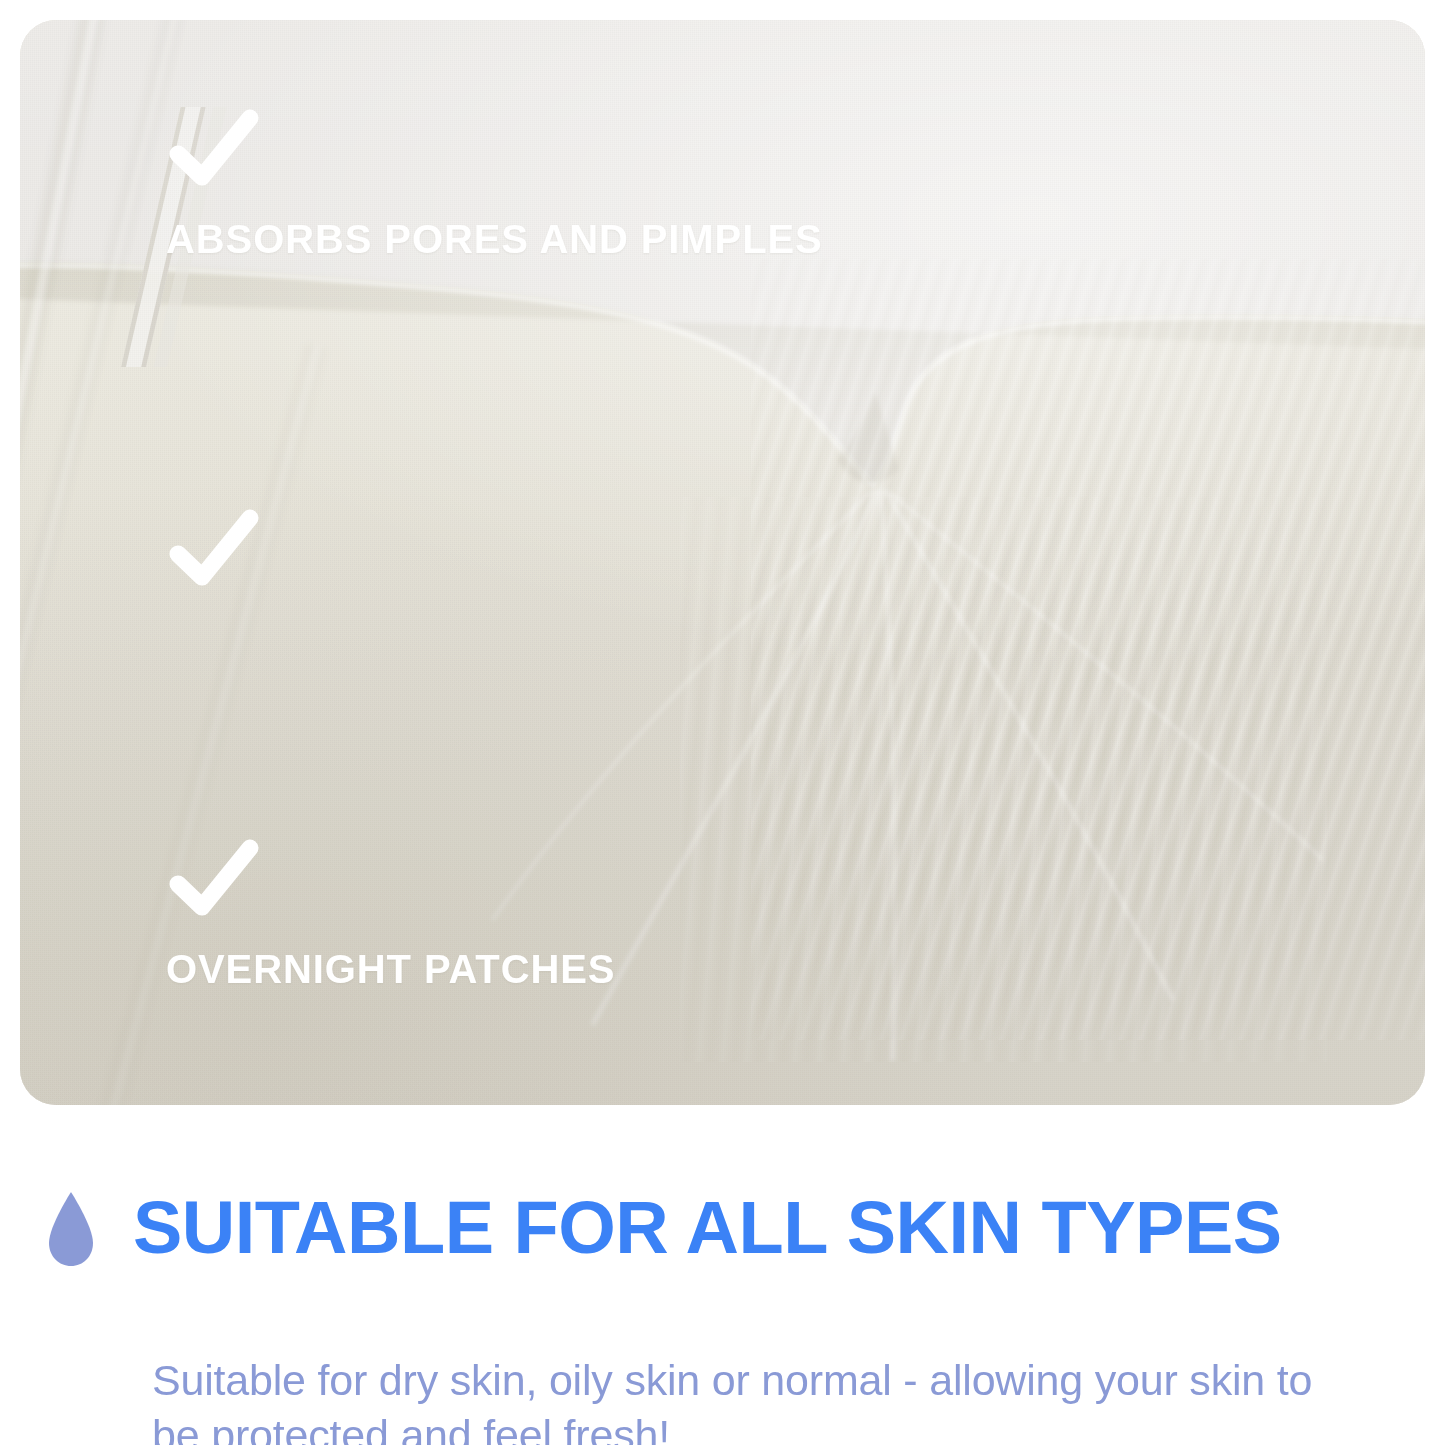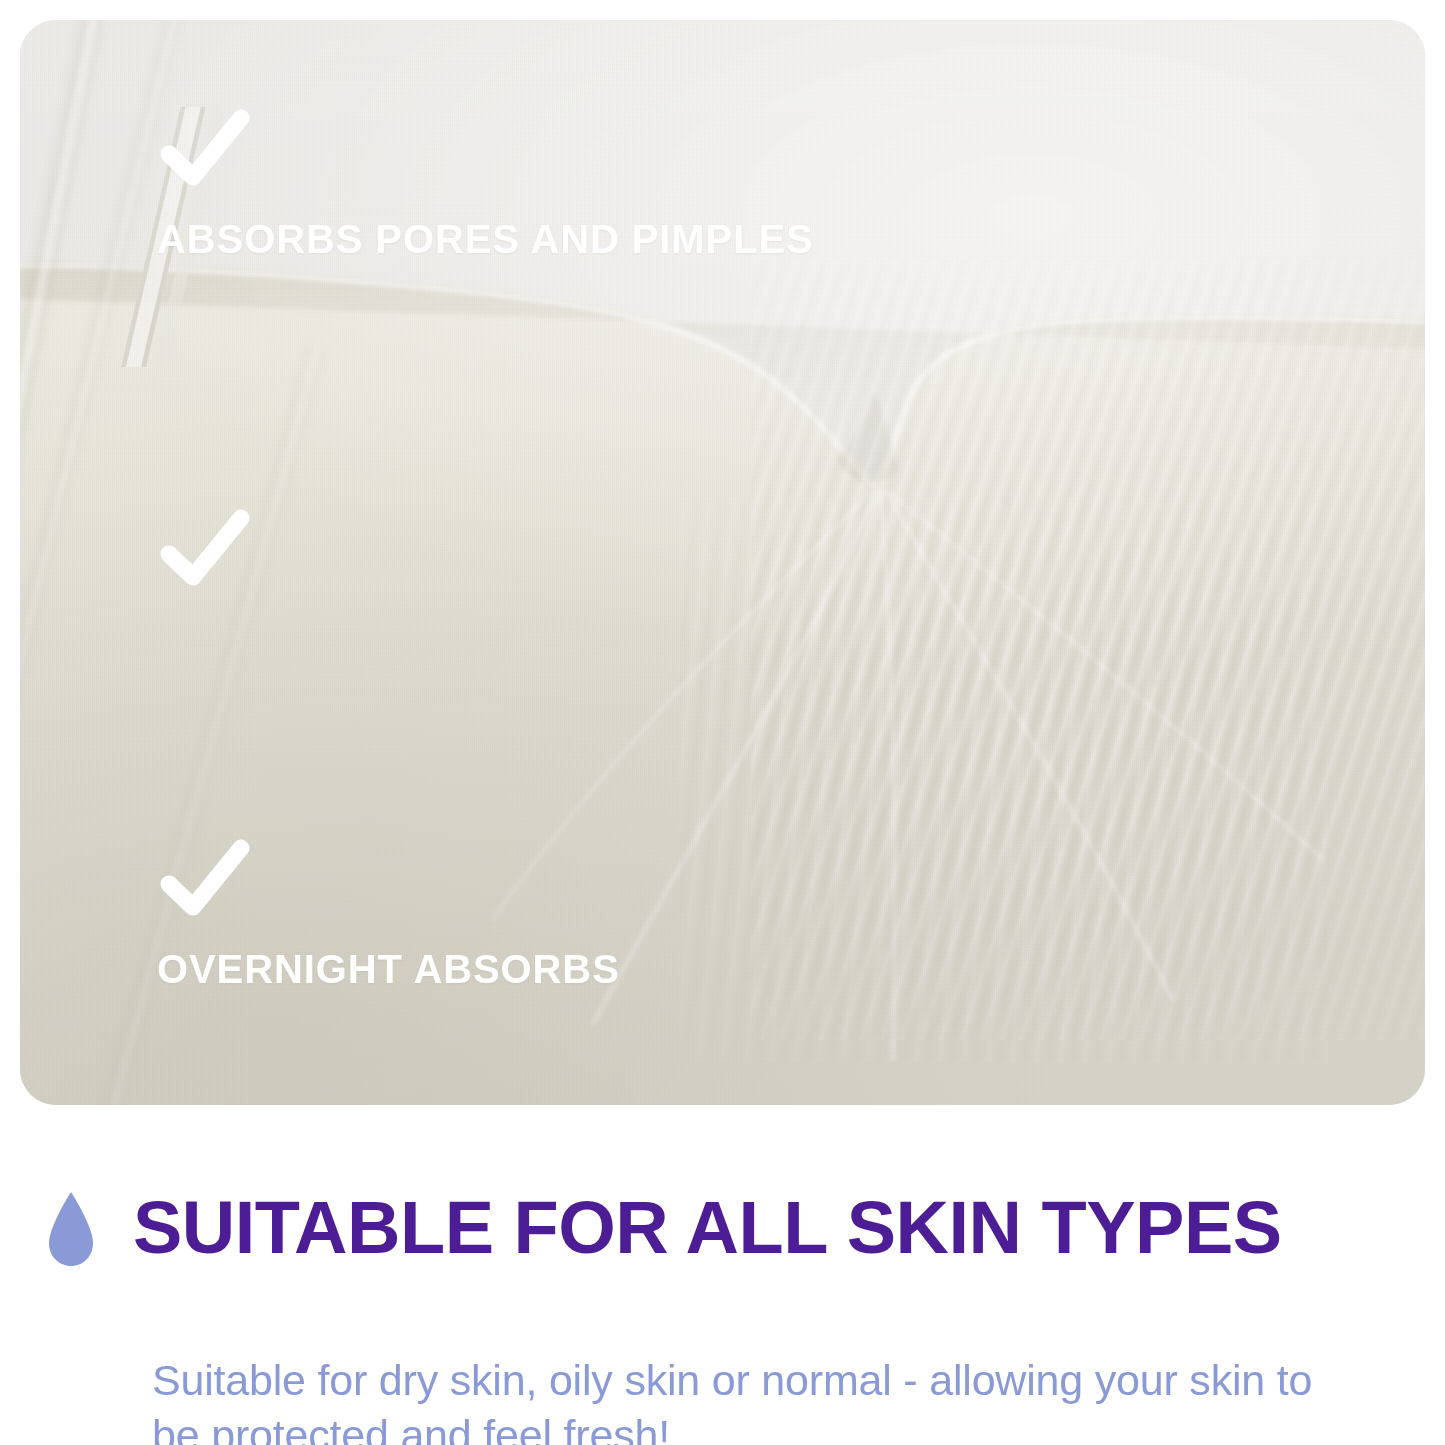--- a/index.html
+++ b/index.html
@@ -138,21 +138,21 @@
     position: absolute; inset: 0;
     background-image:
       repeating-linear-gradient(0deg, rgba(0,0,0,.012) 0 1px, rgba(255,255,255,.012) 1px 2px),
       repeating-linear-gradient(90deg, rgba(0,0,0,.010) 0 1px, rgba(255,255,255,.010) 1px 2px);
     pointer-events: none;
   }
 
   
   .features {
     position: absolute;
-    left: 4px; top: 0;
+    left: 13px; top: 0;
     width: 100%; height: 100%;
     pointer-events: none;
   }
   .feature {
     position: absolute;
     left: 133px;
     pointer-events: auto;
   }
   .feature-1 { top: 85px; }
   .feature-2 { top: 485px; }
@@ -194,21 +194,21 @@
   .drop-icon {
     width: 48px;
     height: 78px;
     flex: 0 0 auto;
     margin-right: 38px;
     margin-top: 2px;
   }
   .drop-icon svg { display: block; width: 100%; height: 100%; }
 
   .headline {
-    color: #4c1d95;
+    color: #3b82f6;
     font-family: "Liberation Sans", sans-serif;
     font-size: 74px;
     font-weight: bold;
     letter-spacing: -0.5px;
     line-height: 1;
     white-space: nowrap;
   }
 
   .subcopy {
     margin: 26px 0 0 0;
@@ -322,21 +322,21 @@
         </svg>
       </span>
     </div>
 
     <div class="feature feature-3">
       <span class="check-icon">
         <svg viewBox="0 0 92 88" aria-hidden="true">
           <path d="M10 49 L34 72 L82 13" fill="none" stroke="#ffffff" stroke-width="17" stroke-linecap="round" stroke-linejoin="round"></path>
         </svg>
       </span>
-      <span class="feature-label">OVERNIGHT ABSORBS</span>
+      <span class="feature-label">OVERNIGHT PATCHES</span>
     </div>
 
   </div>
 </div>
 
 <div class="copy-block">
   <div class="headline-row">
     <span class="drop-icon">
       <svg viewBox="0 0 48 78" aria-hidden="true">
         <path d="M24 2 C 24 2 46 36 46 53 C 46 66.5 36.1 76 24 76 C 11.9 76 2 66.5 2 53 C 2 36 24 2 24 2 Z" fill="#8a9ad6"></path>

